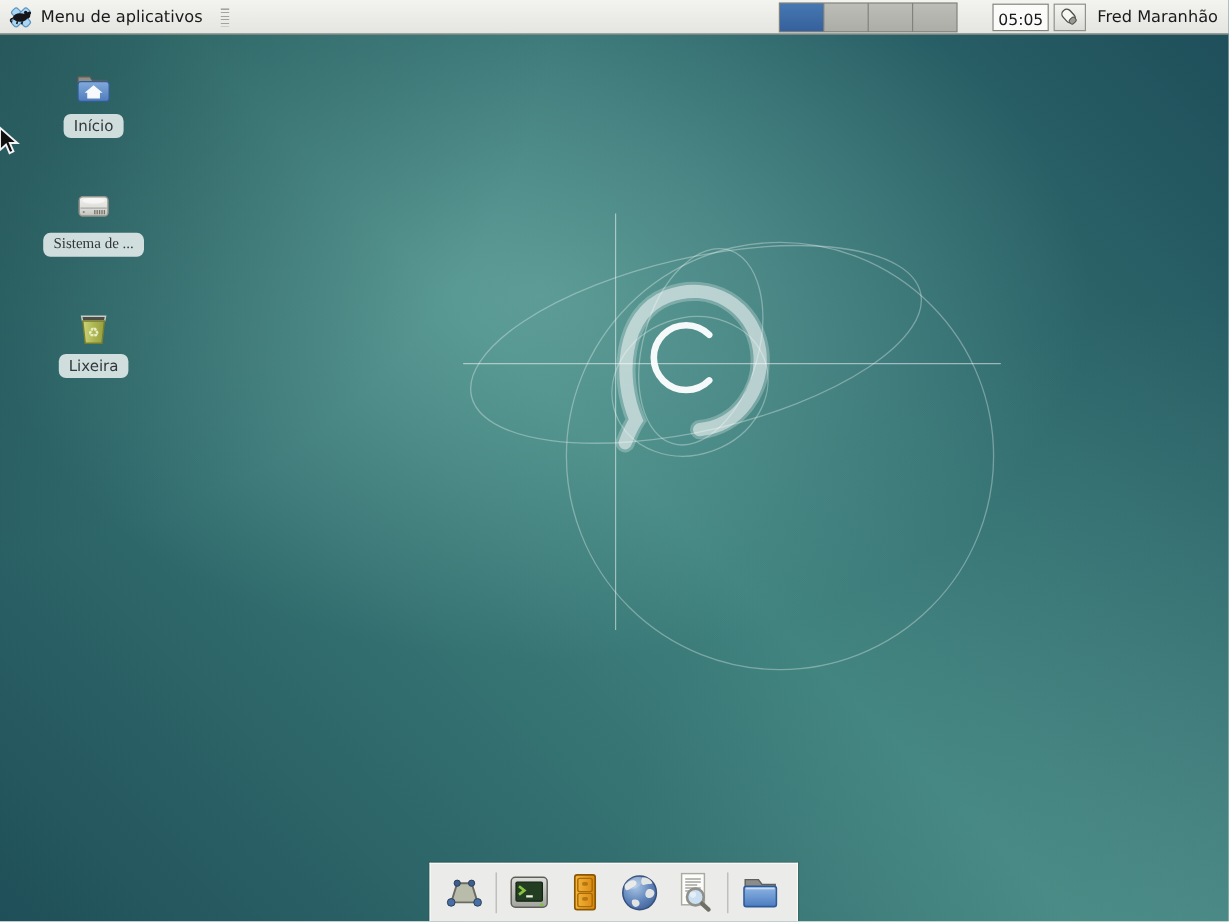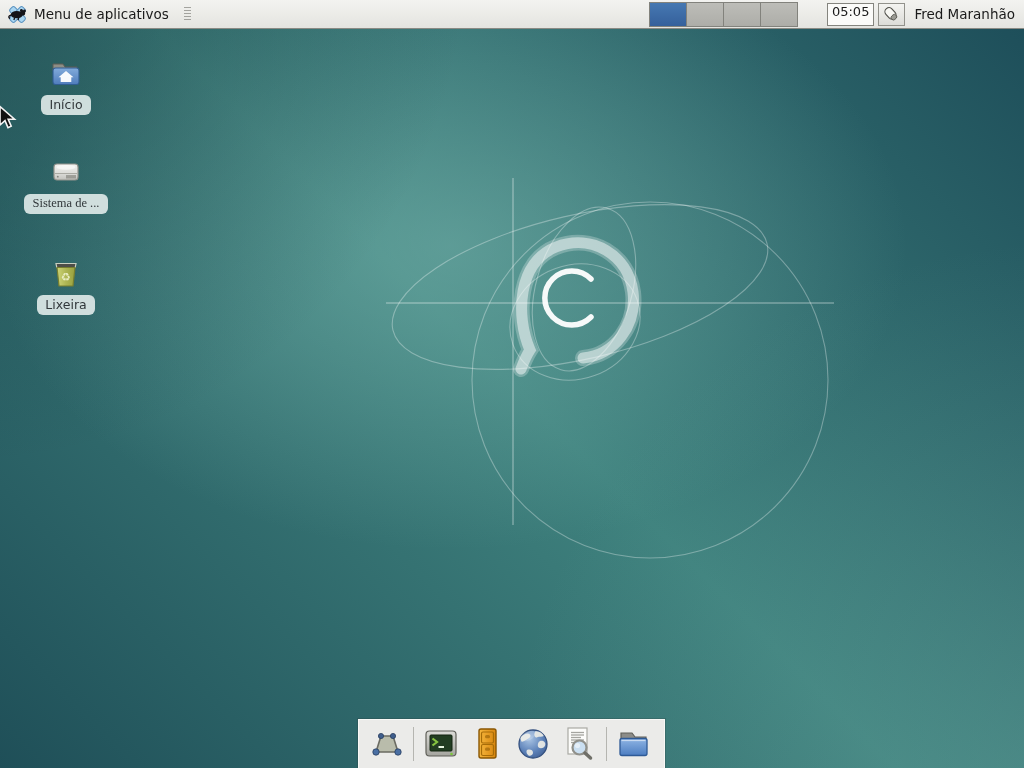--- a/index.html
+++ b/index.html
@@ -17,26 +17,26 @@
     background:linear-gradient(#f3f3f0,#e4e4e0);border-bottom:1px solid #8a8a84;
     display:flex;align-items:center;color:#1a1a1a;font-size:13.5px;}
   .menu-btn{display:flex;align-items:center;gap:5px;height:100%;padding:0 6px;cursor:default;}
   .grip{width:7px;height:15px;margin-left:9px;opacity:.7;
     background:repeating-linear-gradient(to bottom,#84847e 0 1px,transparent 1px 3px);}
   .spacer{flex:1;}
   .pager{display:flex;gap:1px;padding:1px;background:#82827c;margin-right:6px;}
   .ws{width:36px;height:23px;background:linear-gradient(#bdbdb8,#adada8);}
   .ws.active{background:linear-gradient(#4678b2,#35609b);}
   .clock-frame{height:21px;padding:0 4px;background:#fbfbf9;border:1px solid #84847e;
-    display:flex;align-items:flex-start;font-size:13px;margin-right:4px;margin-left:23px;}
+    display:flex;align-items:flex-end;font-size:13px;margin-right:4px;margin-left:23px;}
   .tray-btn{width:25px;height:21px;border:1px solid #92928c;margin-right:9px;
     background:linear-gradient(#f4f4f1,#dcdcd8);display:flex;align-items:center;justify-content:center;}
   .username{margin-right:9px;white-space:nowrap;}
   
-  .desk-icon{position:absolute;left:16px;width:100px;text-align:center;cursor:default;}
+  .desk-icon{position:absolute;left:28px;width:100px;text-align:center;cursor:default;}
   .desk-icon .ic{display:block;margin:0 auto;}
   .desk-icon .lbl{display:inline-block;margin-top:5px;padding:2px 8px 3px;border-radius:6px;
     background:rgba(221,232,231,0.92);color:#31373a;font-size:12.5px;white-space:nowrap;}
   #icon-home{top:56px;} #icon-fs{top:155px;font-family:Liberation Serif, serif;} #icon-trash{top:256px;}
   
   .dock{position:absolute;left:358px;bottom:0;width:307px;height:49px;box-sizing:border-box;
     background:#ebebe9;border:1px solid #f8f8f6;border-bottom:none;
     box-shadow:0 0 0 1px rgba(40,40,40,0.18);
     display:flex;align-items:center;padding:0 4px;}
   .launcher{width:46px;height:44px;display:flex;align-items:center;justify-content:center;border-radius:3px;}

